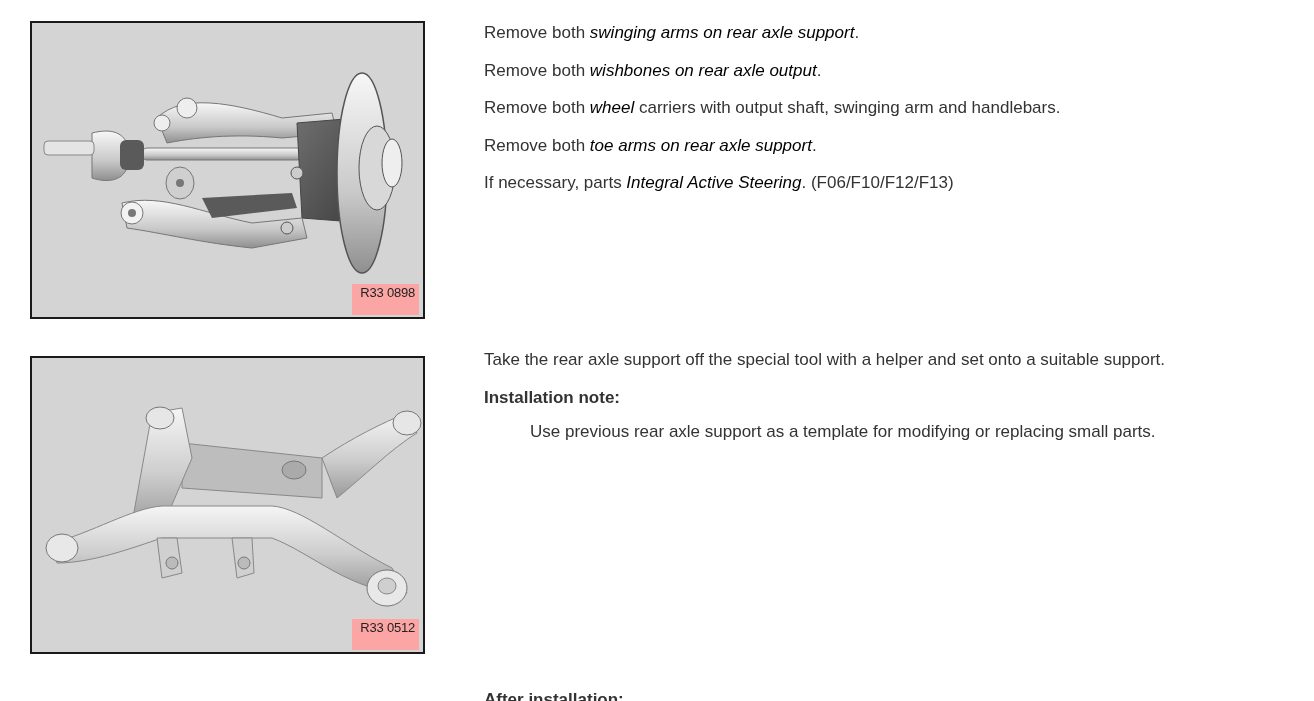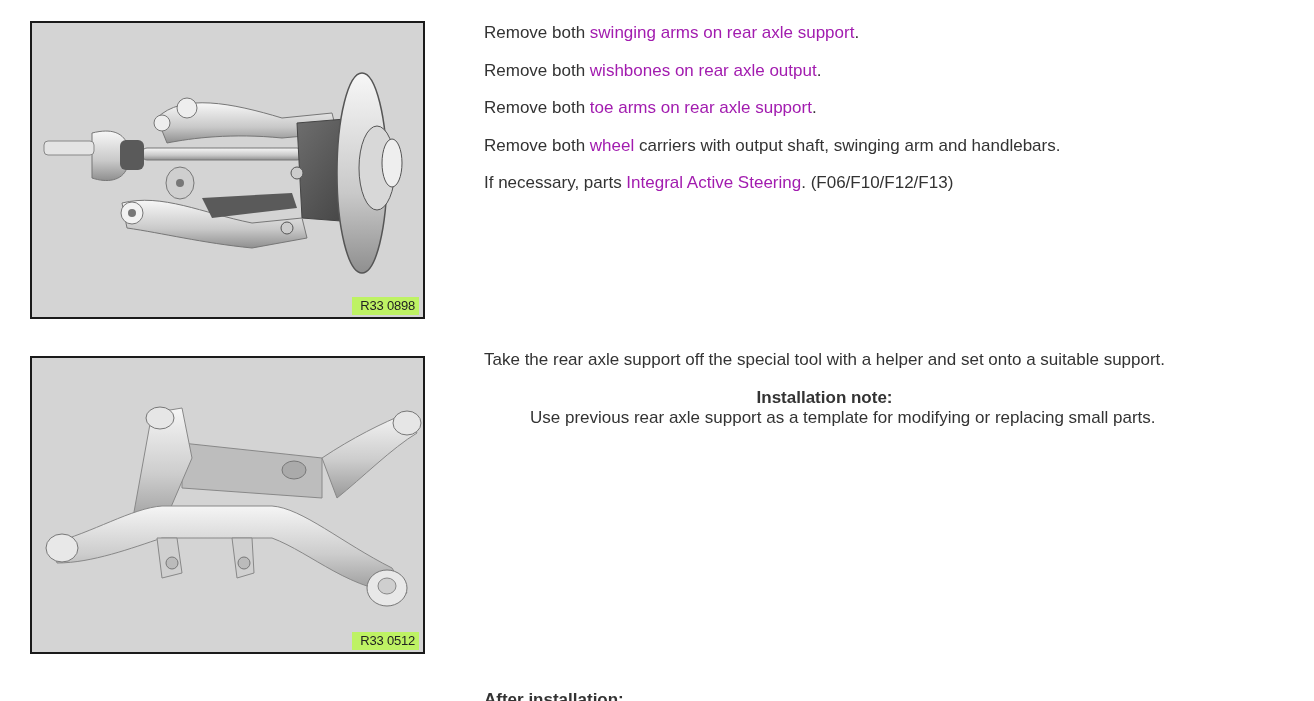--- a/index.html
+++ b/index.html
@@ -28,22 +28,22 @@
     }
     .figure svg {
       position: absolute;
       left: 0;
       top: 0;
     }
     .figure-label {
       position: absolute;
       right: 4px;
       bottom: 2px;
-      background: #bef264;
-      padding: 1px 4px 2px 8px;
+      background: #fca5a5;
+      padding: 1px 4px 15px 8px;
       font-size: 13px;
       color: #222;
       letter-spacing: -0.2px;
     }
     .fig1 { top: 21px; }
     .fig2 { top: 356px; }
 
     .text-block {
       position: absolute;
       left: 484px;
@@ -52,32 +52,32 @@
     }
     .step {
       margin: 0;
       white-space: nowrap;
       height: 20px;
     }
     .block1 .step { margin-bottom: 17.5px; }
     .block1 { top: 23px; }
     .block2 { top: 350px; }
     a.link {
-      color: #a21caf;
+      color: #000000;
       text-decoration: none;
+      font-style: italic;
     }
     .note-heading {
       font-weight: bold;
       margin-top: 18px;
       color: #333;
-      text-align: center;
     }
     .note-body {
       margin-left: 46px;
-      margin-top: 0;
+      margin-top: 14px;
     }
     .after-heading {
       position: absolute;
       left: 484px;
       top: 690px;
       font-size: 17px;
       font-weight: bold;
       color: #333;
       white-space: nowrap;
     }
@@ -124,22 +124,22 @@
       <circle cx="148" cy="160" r="4" fill="#777"></circle>
       <circle cx="265" cy="150" r="6" fill="#ccc" stroke="#555"></circle>
       <circle cx="255" cy="205" r="6" fill="#ccc" stroke="#555"></circle>
     </svg>
     <span class="figure-label">R33 0898</span>
   </div>
 
   <div class="text-block block1">
     <p class="step"><span>Remove both </span><a class="link" href="#">swinging arms on rear axle support</a><span>.</span></p>
     <p class="step"><span>Remove both </span><a class="link" href="#">wishbones on rear axle output</a><span>.</span></p>
+    <p class="step"><span>Remove both </span><a class="link" href="#">wheel</a><span> carriers with output shaft, swinging arm and handlebars.</span></p>
     <p class="step"><span>Remove both </span><a class="link" href="#">toe arms on rear axle support</a><span>.</span></p>
-    <p class="step"><span>Remove both </span><a class="link" href="#">wheel</a><span> carriers with output shaft, swinging arm and handlebars.</span></p>
     <p class="step"><span>If necessary, parts </span><a class="link" href="#">Integral Active Steering</a><span>. (F06/F10/F12/F13)</span></p>
   </div>
 
   <div class="figure fig2">
     <svg width="391" height="294" viewBox="0 0 391 294">
       <defs>
         <linearGradient id="metal2" x1="0" y1="0" x2="0" y2="1">
           <stop offset="0" stop-color="#f5f5f5"></stop>
           <stop offset="0.55" stop-color="#cdcdcd"></stop>
           <stop offset="1" stop-color="#9a9a9a"></stop>

